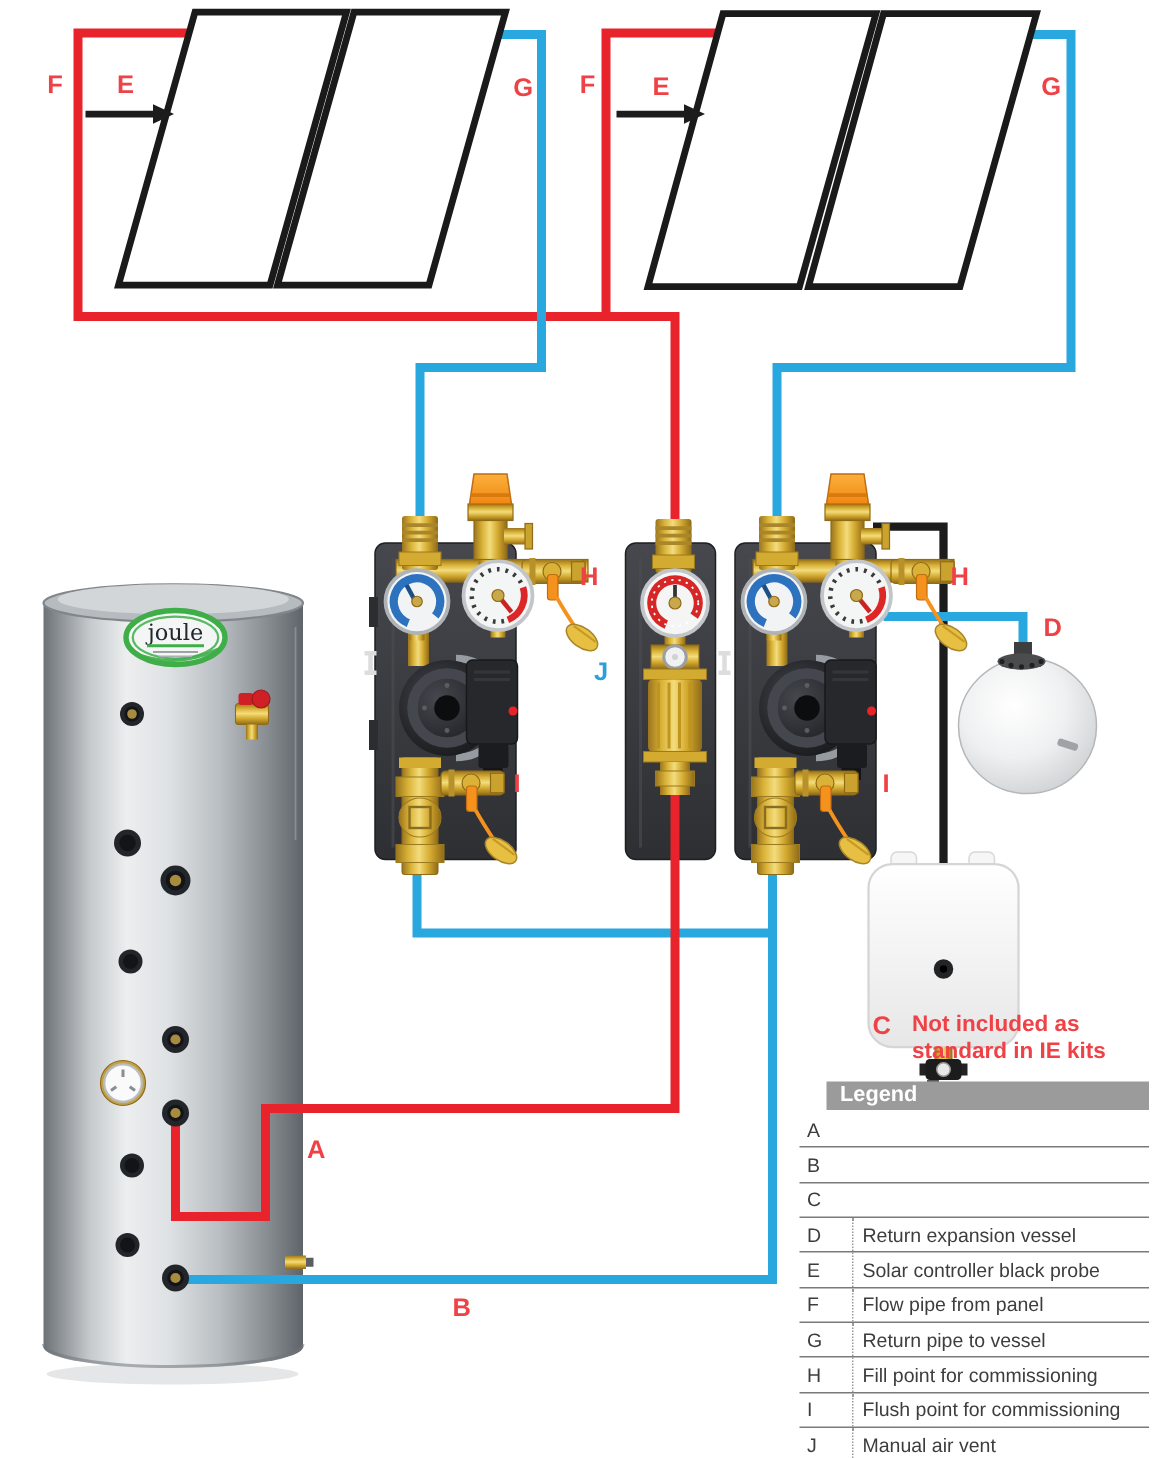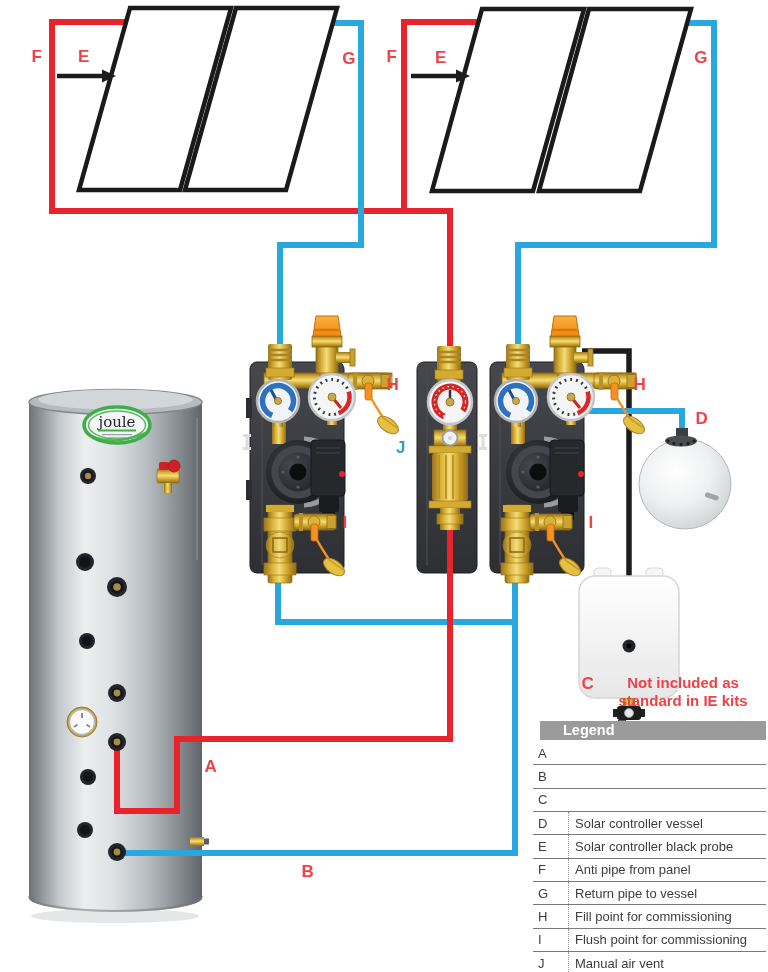--- a/index.html
+++ b/index.html
@@ -2,25 +2,25 @@
 <html><head>
 <meta charset="utf-8">
 <style>
   html,body{margin:0;padding:0;background:#fff;}
   .stage{position:relative;width:768px;height:972px;background:#fff;overflow:hidden;
          font-family:"Liberation Sans",sans-serif;}
   .stage svg{position:absolute;left:0;top:0;}
   .cal{position:absolute;transform:translate(-50%,-50%);font-weight:bold;font-size:17px;
        color:#ef4247;letter-spacing:.5px;white-space:nowrap;}
   .cal.blue{color:#2f9fd8;}
-  .note{position:absolute;left:608px;top:674px;width:150px;text-align:center;color:#ef4247;
+  .note{position:absolute;left:608px;top:674px;width:150px;text-align:left;color:#ef4247;
         font-weight:bold;font-size:15px;line-height:18px;}
   .legend{position:absolute;left:533px;top:721px;width:233px;color:#3d3d3d;font-size:13px;}
-  .legend-header{margin-left:7px;background:#9b9b9b;color:#ffffff;font-weight:bold;
-                 font-size:14.5px;height:19px;line-height:19px;padding-left:23px;}
+  .legend-header{margin-left:18px;background:#9b9b9b;color:#ffffff;font-weight:bold;
+                 font-size:14.5px;height:19px;line-height:19px;padding-left:9px;}
   .legend-rows{margin-top:2px;}
   .legend-row{display:flex;align-items:center;height:22.35px;border-bottom:1px solid #7a7a7a;}
   .legend-key{width:35px;padding-left:5px;box-sizing:border-box;}
   .legend-desc{flex:1;height:100%;display:flex;align-items:center;
                border-left:1px dotted #9a9a9a;padding-left:6px;}
 </style>
 </head>
 <body>
 
 <div class="stage">
@@ -391,29 +391,29 @@
       <span class="legend-key">A</span>
     </div>
     <div class="legend-row">
       <span class="legend-key">B</span>
     </div>
     <div class="legend-row">
       <span class="legend-key">C</span>
     </div>
     <div class="legend-row">
       <span class="legend-key">D</span>
-      <span class="legend-desc">Solar controller vessel</span>
+      <span class="legend-desc">Return expansion vessel</span>
     </div>
     <div class="legend-row">
       <span class="legend-key">E</span>
       <span class="legend-desc">Solar controller black probe</span>
     </div>
     <div class="legend-row">
       <span class="legend-key">F</span>
-      <span class="legend-desc">Anti pipe from panel</span>
+      <span class="legend-desc">Flow pipe from panel</span>
     </div>
     <div class="legend-row">
       <span class="legend-key">G</span>
       <span class="legend-desc">Return pipe to vessel</span>
     </div>
     <div class="legend-row">
       <span class="legend-key">H</span>
       <span class="legend-desc">Fill point for commissioning</span>
     </div>
     <div class="legend-row">

